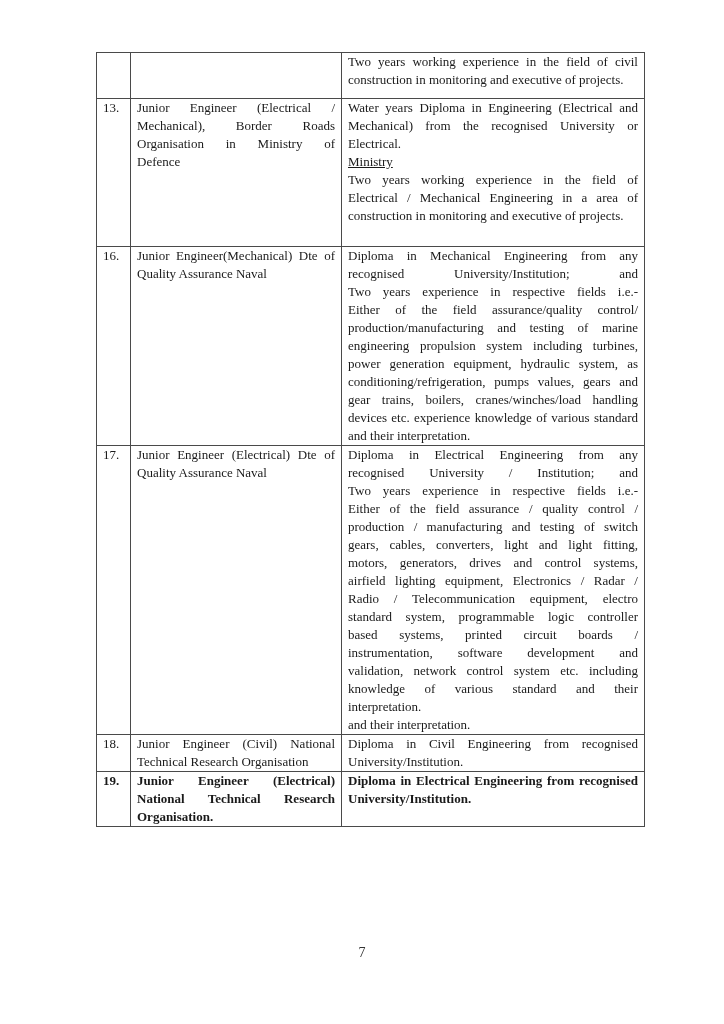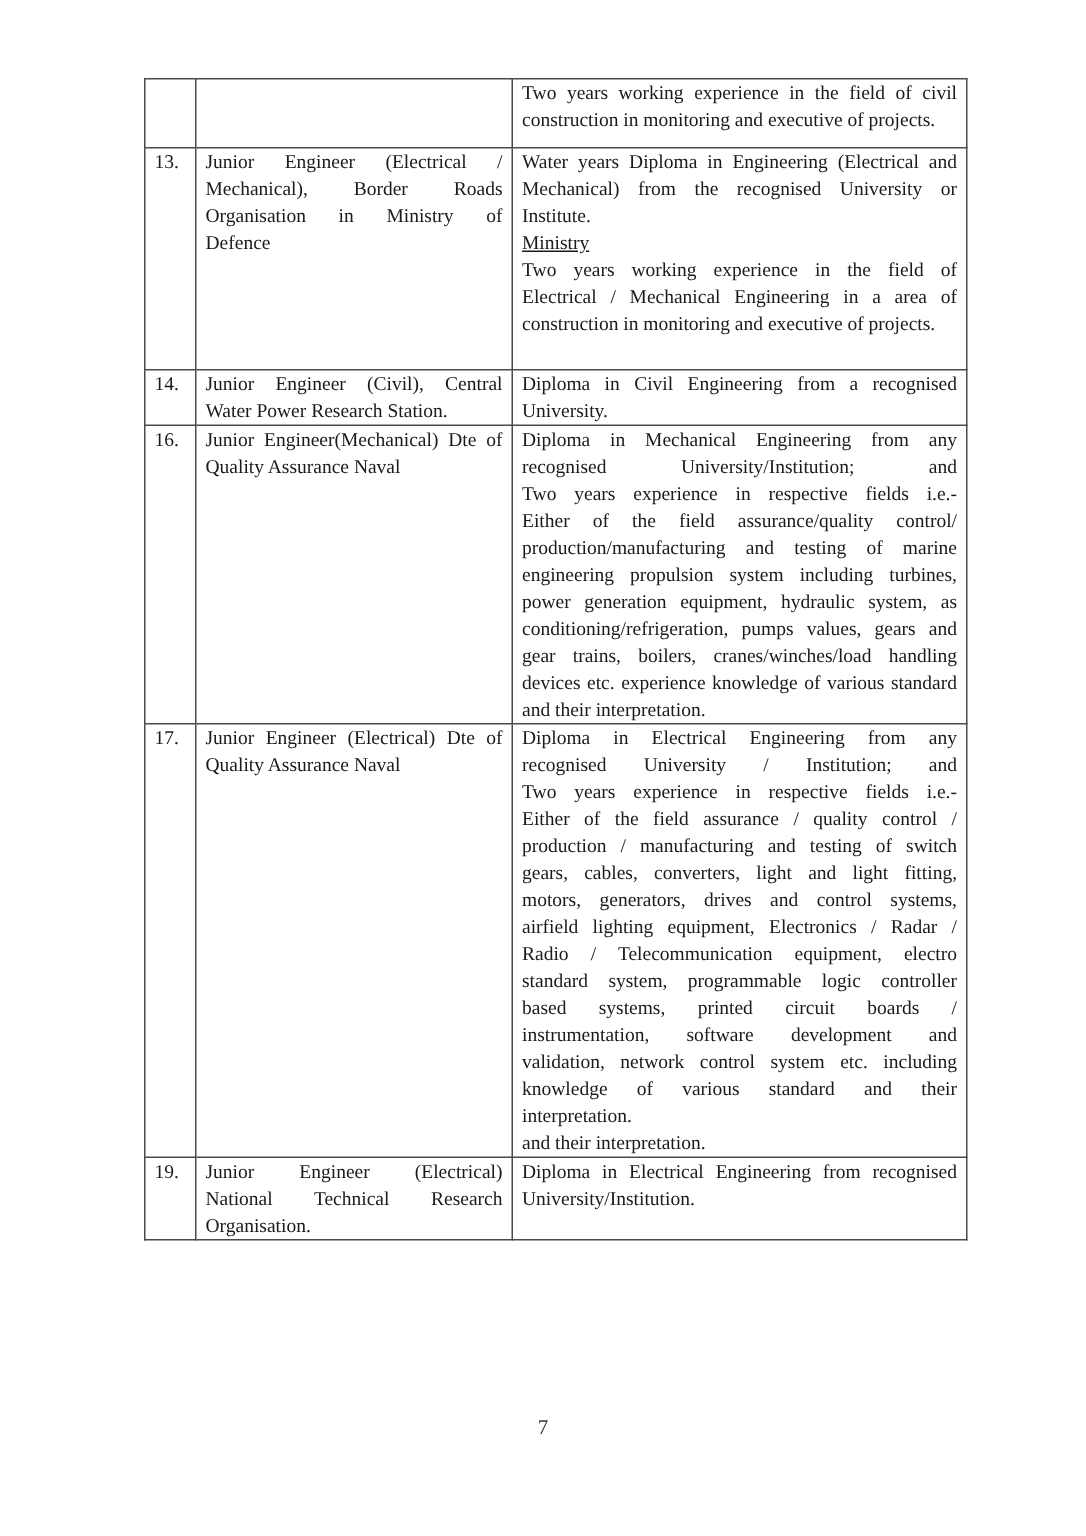--- a/index.html
+++ b/index.html
@@ -26,21 +26,21 @@
     .line { display: block; text-align: justify; text-align-last: justify; }
     .line.last { text-align-last: left; }
     .ul { text-decoration: underline; text-align-last: left; }
     .row-12 td { height: 45px; }
     .row-13 td { height: 147px; }
     .row-14 td { height: 35px; }
     .row-15 td { height: 53px; }
     .row-16 td { height: 194px; }
     .row-17 td { height: 283px; margin-top: 12px; }
     .row-18 td { height: 35px; }
-    .row-19 td { height: 53px; }
+    .row-19 td { height: 53px; font-weight: bold; }
     .row-20 td { height: 18px; }
     .page-number {
       position: absolute; top: 945px; left: 0; width: 724px;
       text-align: center; font-size: 14px; color: #333;
     }
   </style>
 </head>
 <body>
 
 <div class="page">
@@ -63,36 +63,25 @@
           <td class="num">13.</td>
           <td class="post">
             <span class="line">Junior Engineer (Electrical /</span>
             <span class="line">Mechanical), Border Roads</span>
             <span class="line">Organisation in Ministry of</span>
             <span class="line last">Defence</span>
           </td>
           <td class="qual">
             <span class="line">Water years Diploma in Engineering (Electrical and</span>
             <span class="line">Mechanical) from the recognised University or</span>
-            <span class="line last">Institute.</span>
+            <span class="line last">Electrical.</span>
             <span class="line ul">Ministry</span>
             <span class="line">Two years working experience in the field of</span>
             <span class="line">Electrical / Mechanical Engineering in a area of</span>
             <span class="line last">construction in monitoring and executive of projects.</span>
-          </td>
-        </tr>
-        <tr class="row-14">
-          <td class="num">14.</td>
-          <td class="post">
-            <span class="line">Junior Engineer (Civil), Central</span>
-            <span class="line last">Water Power Research Station.</span>
-          </td>
-          <td class="qual">
-            <span class="line">Diploma in Civil Engineering from a recognised</span>
-            <span class="line last">University.</span>
           </td>
         </tr>
         <tr class="row-16">
           <td class="num">16.</td>
           <td class="post">
             <span class="line">Junior Engineer(Mechanical) Dte of</span>
             <span class="line last">Quality Assurance Naval</span>
           </td>
           <td class="qual">
             <span class="line">Diploma in Mechanical Engineering from any</span>
@@ -126,20 +115,31 @@
             <span class="line">Radio / Telecommunication equipment, electro</span>
             <span class="line">standard system, programmable logic controller</span>
             <span class="line">based systems, printed circuit boards /</span>
             <span class="line">instrumentation, software development and</span>
             <span class="line">validation, network control system etc. including</span>
             <span class="line">knowledge of various standard and their</span>
             <span class="line">interpretation.</span>
             <span class="line last">and their interpretation.</span>
           </td>
         </tr>
+        <tr class="row-18">
+          <td class="num">18.</td>
+          <td class="post">
+            <span class="line">Junior Engineer (Civil) National</span>
+            <span class="line last">Technical Research Organisation</span>
+          </td>
+          <td class="qual">
+            <span class="line">Diploma in Civil Engineering from recognised</span>
+            <span class="line last">University/Institution.</span>
+          </td>
+        </tr>
         <tr class="row-19">
           <td class="num">19.</td>
           <td class="post">
             <span class="line">Junior Engineer (Electrical)</span>
             <span class="line">National Technical Research</span>
             <span class="line last">Organisation.</span>
           </td>
           <td class="qual">
             <span class="line">Diploma in Electrical Engineering from recognised</span>
             <span class="line last">University/Institution.</span>

